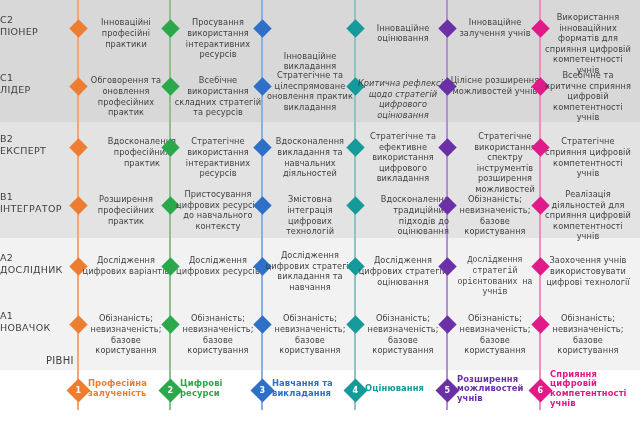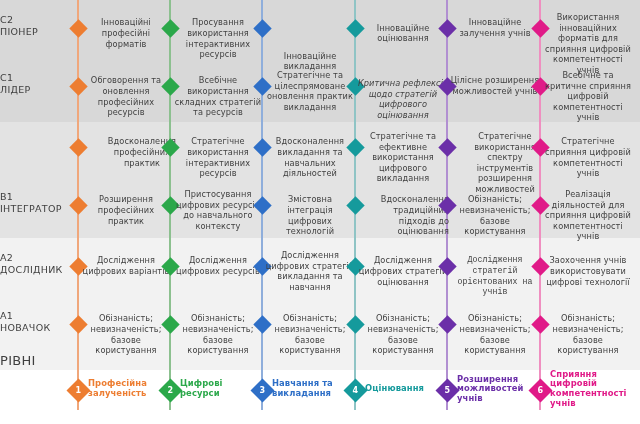--- a/index.html
+++ b/index.html
@@ -23,21 +23,21 @@
   .col-line{position:absolute;top:0;width:1.5px;height:410px;}
 
   
   .lvl{
     position:absolute;left:0;width:82px;
     text-align:left;color:#3f3f3f;
     font-size:9.5px;line-height:12px;letter-spacing:.3px;
   }
   .lvl .code{display:block;}
   .lvl .name{display:block;}
-  .lvl-rivni{font-size:13px;}
+  .lvl-rivni{font-size:10px;margin-left:46px;}
 
   
   .cell{
     position:absolute;
     text-align:center;
     color:#3f3f3f;
     font-size:8.2px;
     line-height:10.6px;
     letter-spacing:.1px;
   }
@@ -86,51 +86,55 @@
     </div>
 
   <div class="lvl" style="top:14px">
     <span class="code">C2</span>
     <span class="name">ПІОНЕР</span>
   </div>
   <div class="lvl" style="top:72px">
     <span class="code">C1</span>
     <span class="name">ЛІДЕР</span>
   </div>
+  <div class="lvl" style="top:133px">
+    <span class="code">B2</span>
+    <span class="name">ЕКСПЕРТ</span>
+  </div>
   <div class="lvl" style="top:191px">
     <span class="code">B1</span>
     <span class="name">ІНТЕГРАТОР</span>
   </div>
   <div class="lvl" style="top:252px">
     <span class="code">A2</span>
     <span class="name">ДОСЛІДНИК</span>
   </div>
   <div class="lvl" style="top:310px">
     <span class="code">A1</span>
     <span class="name">НОВАЧОК</span>
   </div>
   <div class="lvl lvl-rivni" style="top:355px">
     <span class="name">РІВНІ</span>
   </div>
 
   <div id="cells">
       <div class="dia" style="left: 71.5px; top: 22px; background: rgb(237, 125, 49);"></div>
-      <div class="cell" style="width: 92px; left: 80px; top: 17.4px;">Інноваційні професійні форматів</div>
+      <div class="cell" style="width: 92px; left: 80px; top: 17.4px;">Інноваційні професійні практики</div>
       <div class="dia" style="left: 163.5px; top: 22px; background: rgb(43, 168, 74);"></div>
       <div class="cell" style="width: 92px; left: 172px; top: 17.4px;">Просування використання інтерактивних ресурсів</div>
       <div class="dia" style="left: 255.5px; top: 22px; background: rgb(46, 111, 199);"></div>
       <div class="cell" style="width: 92px; left: 264px; top: 22.7px; margin-top: 28px;">Інноваційне викладання</div>
       <div class="dia" style="left: 348.5px; top: 22px; background: rgb(21, 154, 156);"></div>
       <div class="cell" style="width: 92px; left: 357px; top: 22.7px;">Інноваційне оцінювання</div>
       <div class="dia" style="left: 440.5px; top: 22px; background: rgb(107, 47, 168);"></div>
       <div class="cell" style="width: 92px; left: 449px; top: 17.4px;">Інноваційне залучення учнів</div>
       <div class="dia" style="left: 533.5px; top: 22px; background: rgb(224, 26, 136);"></div>
       <div class="cell" style="width: 92px; left: 542px; top: 12.1px;">Використання інноваційних форматів для сприяння цифровій компетентності учнів</div>
       <div class="dia" style="left: 71.5px; top: 80px; background: rgb(237, 125, 49);"></div>
-      <div class="cell" style="width: 92px; left: 80px; top: 75.4px;">Обговорення та оновлення професійних ресурсів</div>
+      <div class="cell" style="width: 92px; left: 80px; top: 75.4px;">Обговорення та оновлення професійних практик</div>
       <div class="dia" style="left: 163.5px; top: 80px; background: rgb(43, 168, 74);"></div>
       <div class="cell" style="width: 92px; left: 172px; top: 75.4px;">Всебічне використання складних стратегій та ресурсів</div>
       <div class="dia" style="left: 255.5px; top: 80px; background: rgb(46, 111, 199);"></div>
       <div class="cell" style="width: 92px; left: 264px; top: 70.1px;">Стратегічне та цілеспрямоване оновлення практик викладання</div>
       <div class="dia" style="left: 348.5px; top: 80px; background: rgb(21, 154, 156);"></div>
       <div class="cell" style="width: 92px; left: 357px; top: 78px; font-style: italic;">Критична рефлексія щодо стратегій цифрового  оцінювання</div>
       <div class="dia" style="left: 440.5px; top: 80px; background: rgb(107, 47, 168);"></div>
       <div class="cell" style="width: 92px; left: 449px; top: 75.4px;">Цілісне розширення можливостей учнів</div>
       <div class="dia" style="left: 533.5px; top: 80px; background: rgb(224, 26, 136);"></div>
       <div class="cell" style="width: 92px; left: 542px; top: 70.1px;">Всебічне та критичне сприяння цифровій компетентності учнів</div>

